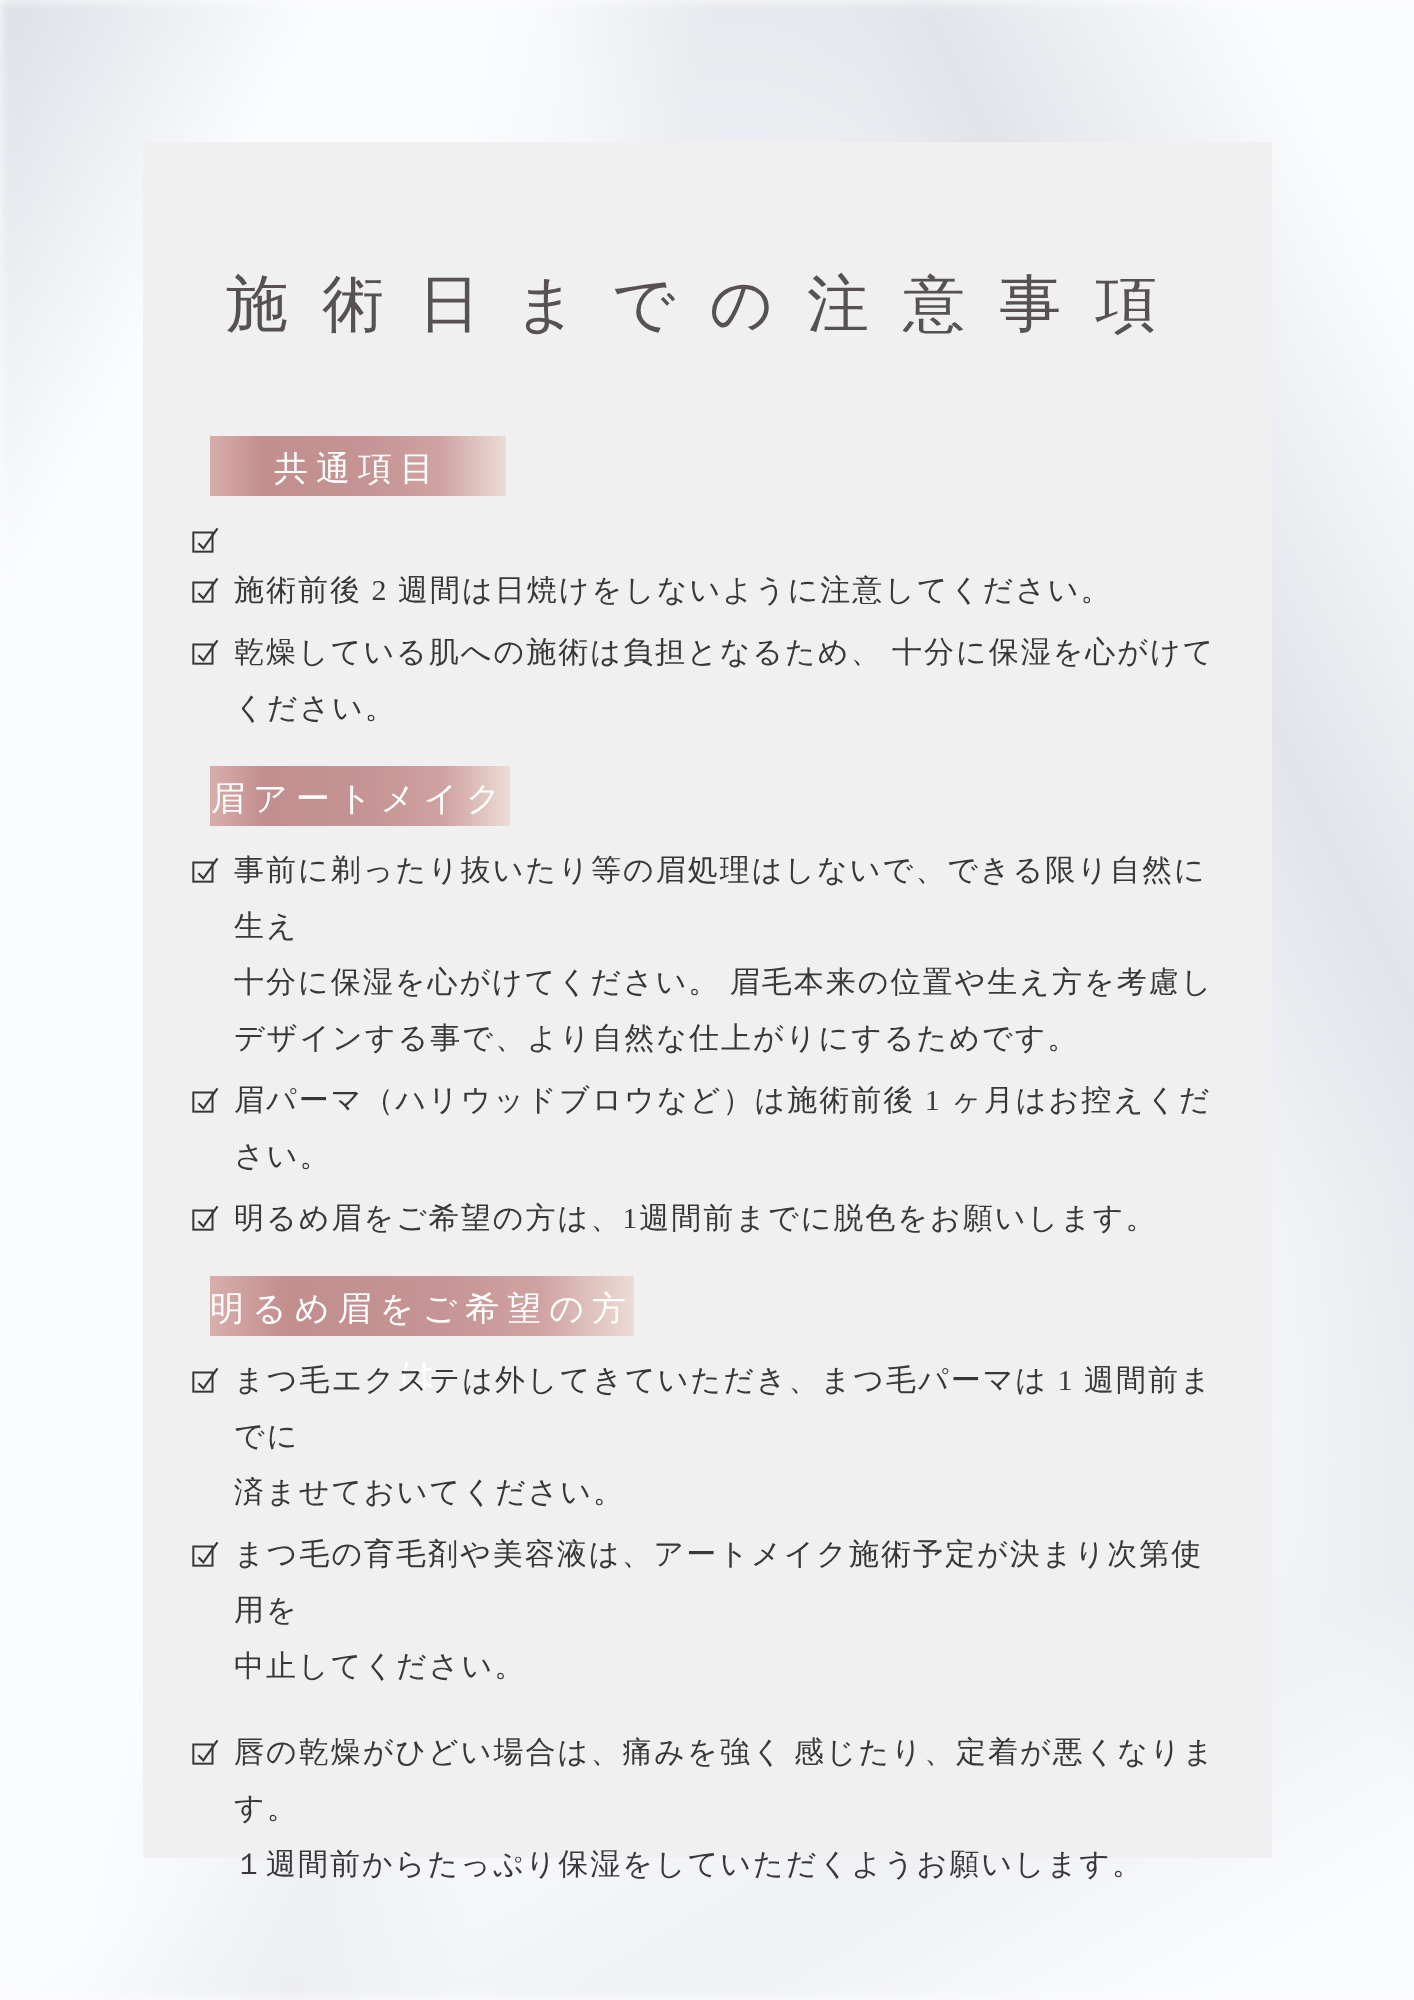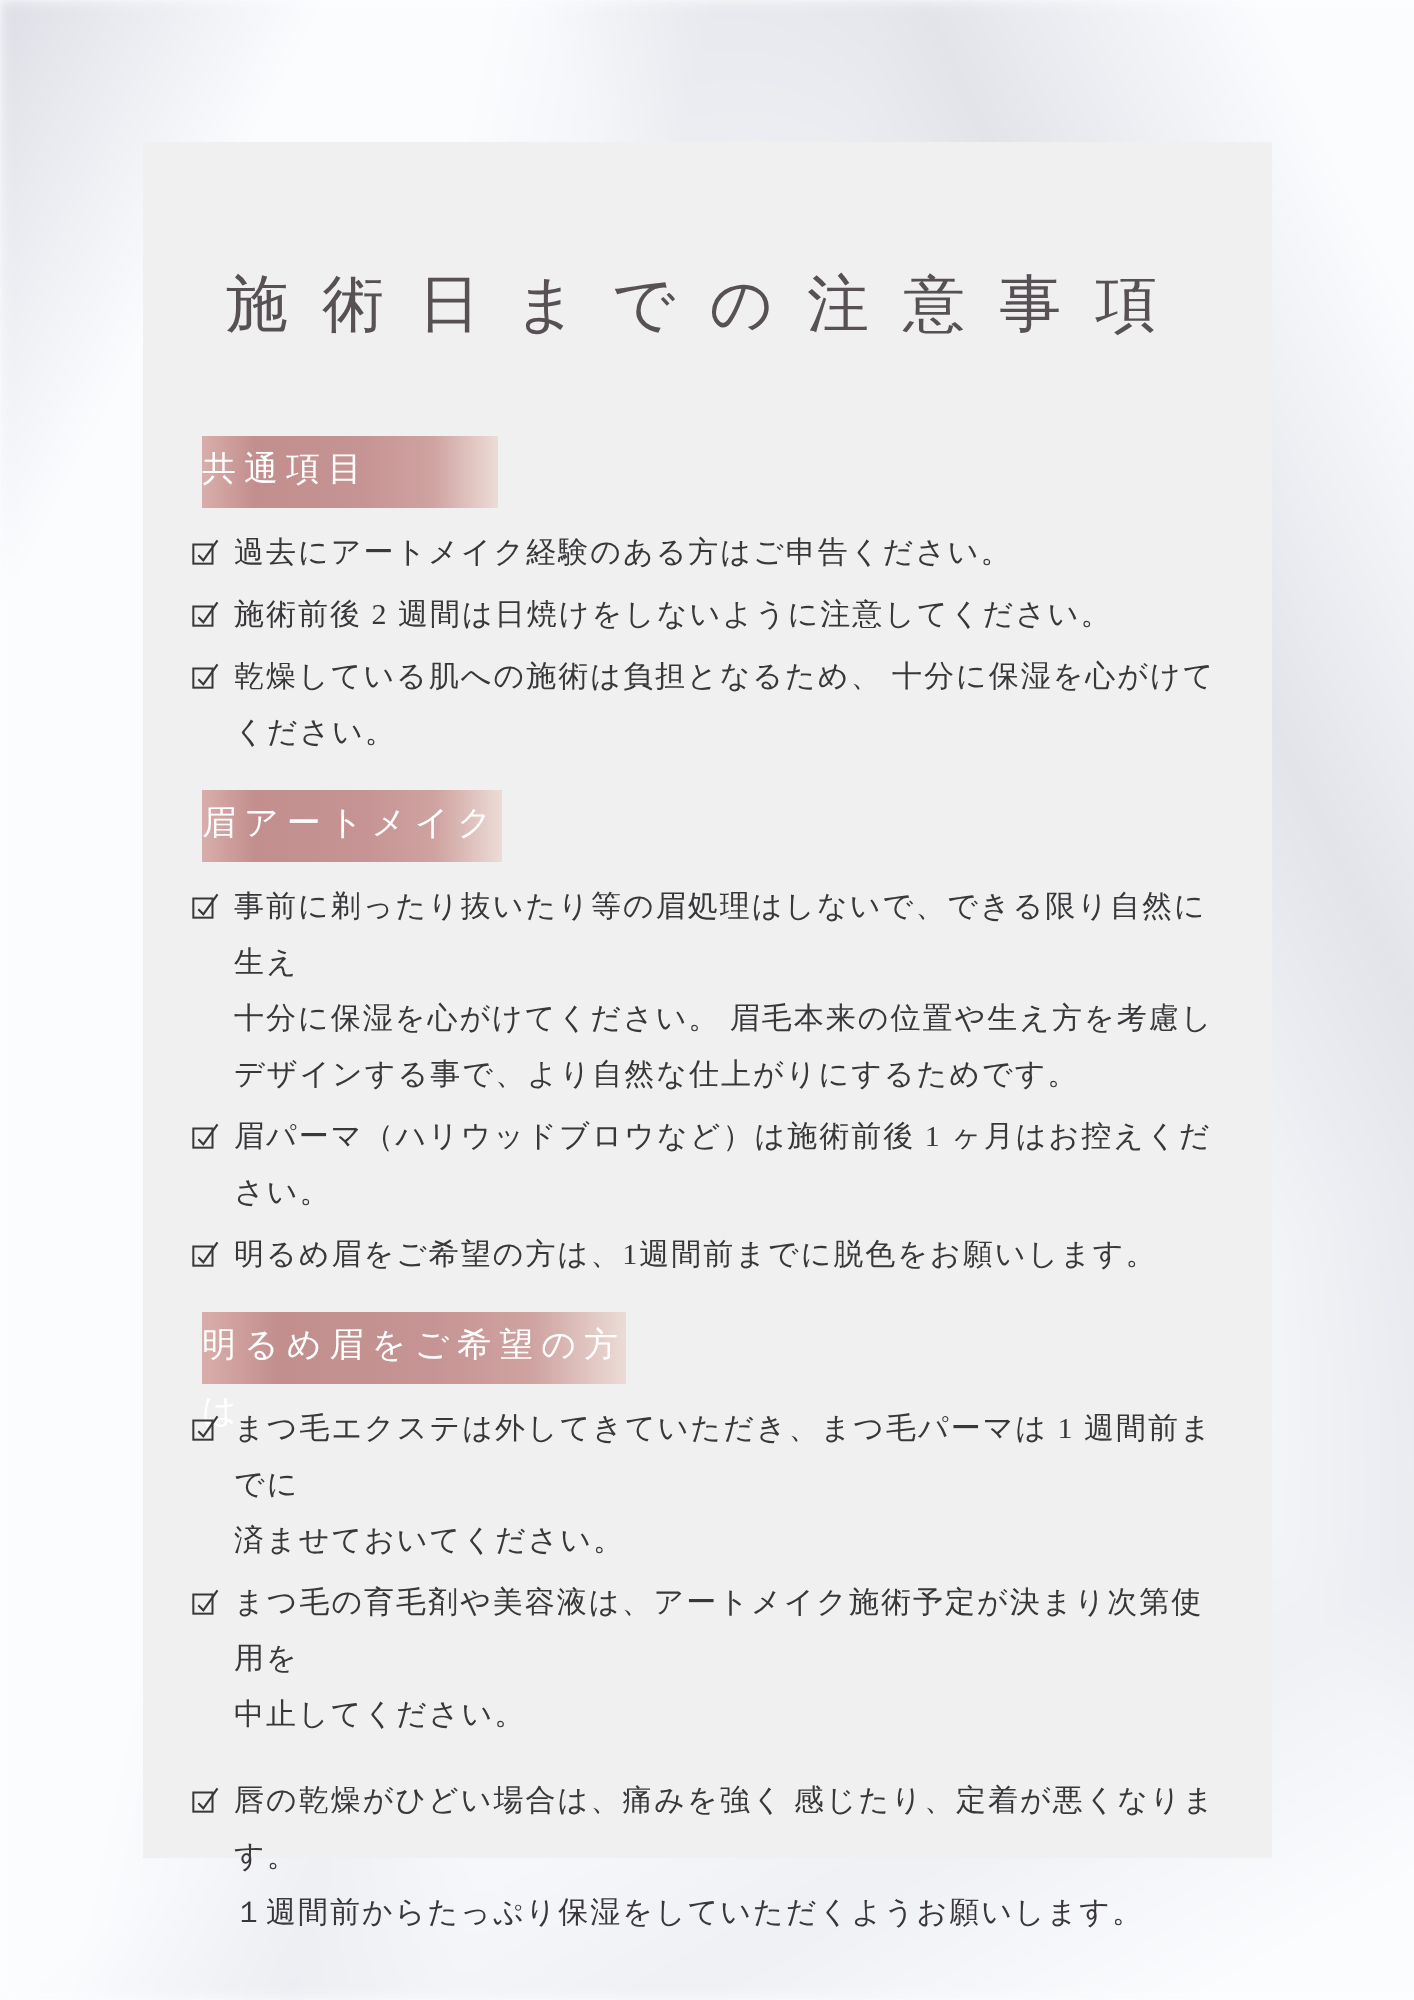--- a/index.html
+++ b/index.html
@@ -49,23 +49,23 @@
     font-size:62px;
     font-weight:400;
     color:var(--title-text);
     letter-spacing:.55em;
     line-height:1.25;
     white-space:nowrap;
   }
   .section{margin:0 0 30px 0;}
   .section.first{margin-top:92px;}
   .badge{
-    margin:0 0 16px 12px;
-    height:72px;line-height:66px;
-    text-align:left;
+    margin:0 0 16px 20px;
+    height:60px;line-height:66px;
+    text-align:center;
     font-size:34px;
     letter-spacing:8px;
     color:var(--badge-text);
     background:linear-gradient(90deg,
       var(--badge-gradient-start) 0%,
       var(--badge-gradient-mid) 18%,
       #c69494 55%,
       #cfa3a1 78%,
       var(--badge-gradient-end) 100%);
   }
@@ -107,21 +107,20 @@
 
     <section class="section first">
       <div class="badge w1">共通項目</div>
       <div class="item">
         <span class="cb">
           <svg viewBox="0 0 36 34" fill="none" stroke="currentColor">
               <rect x="4" y="8" width="23" height="23" stroke-width="2.4"></rect>
               <path d="M10 21 L16 27 L33 3" stroke-width="2.6"></path>
             </svg>
         </span>
-        <p>過去にアートメイク経験のある方はご申告ください。</p>
       </div>
       <div class="item">
         <span class="cb">
           <svg viewBox="0 0 36 34" fill="none" stroke="currentColor">
               <rect x="4" y="8" width="23" height="23" stroke-width="2.4"></rect>
               <path d="M10 21 L16 27 L33 3" stroke-width="2.6"></path>
             </svg>
         </span>
         <p>施術前後 2 週間は日焼けをしないように注意してください。</p>
       </div>

